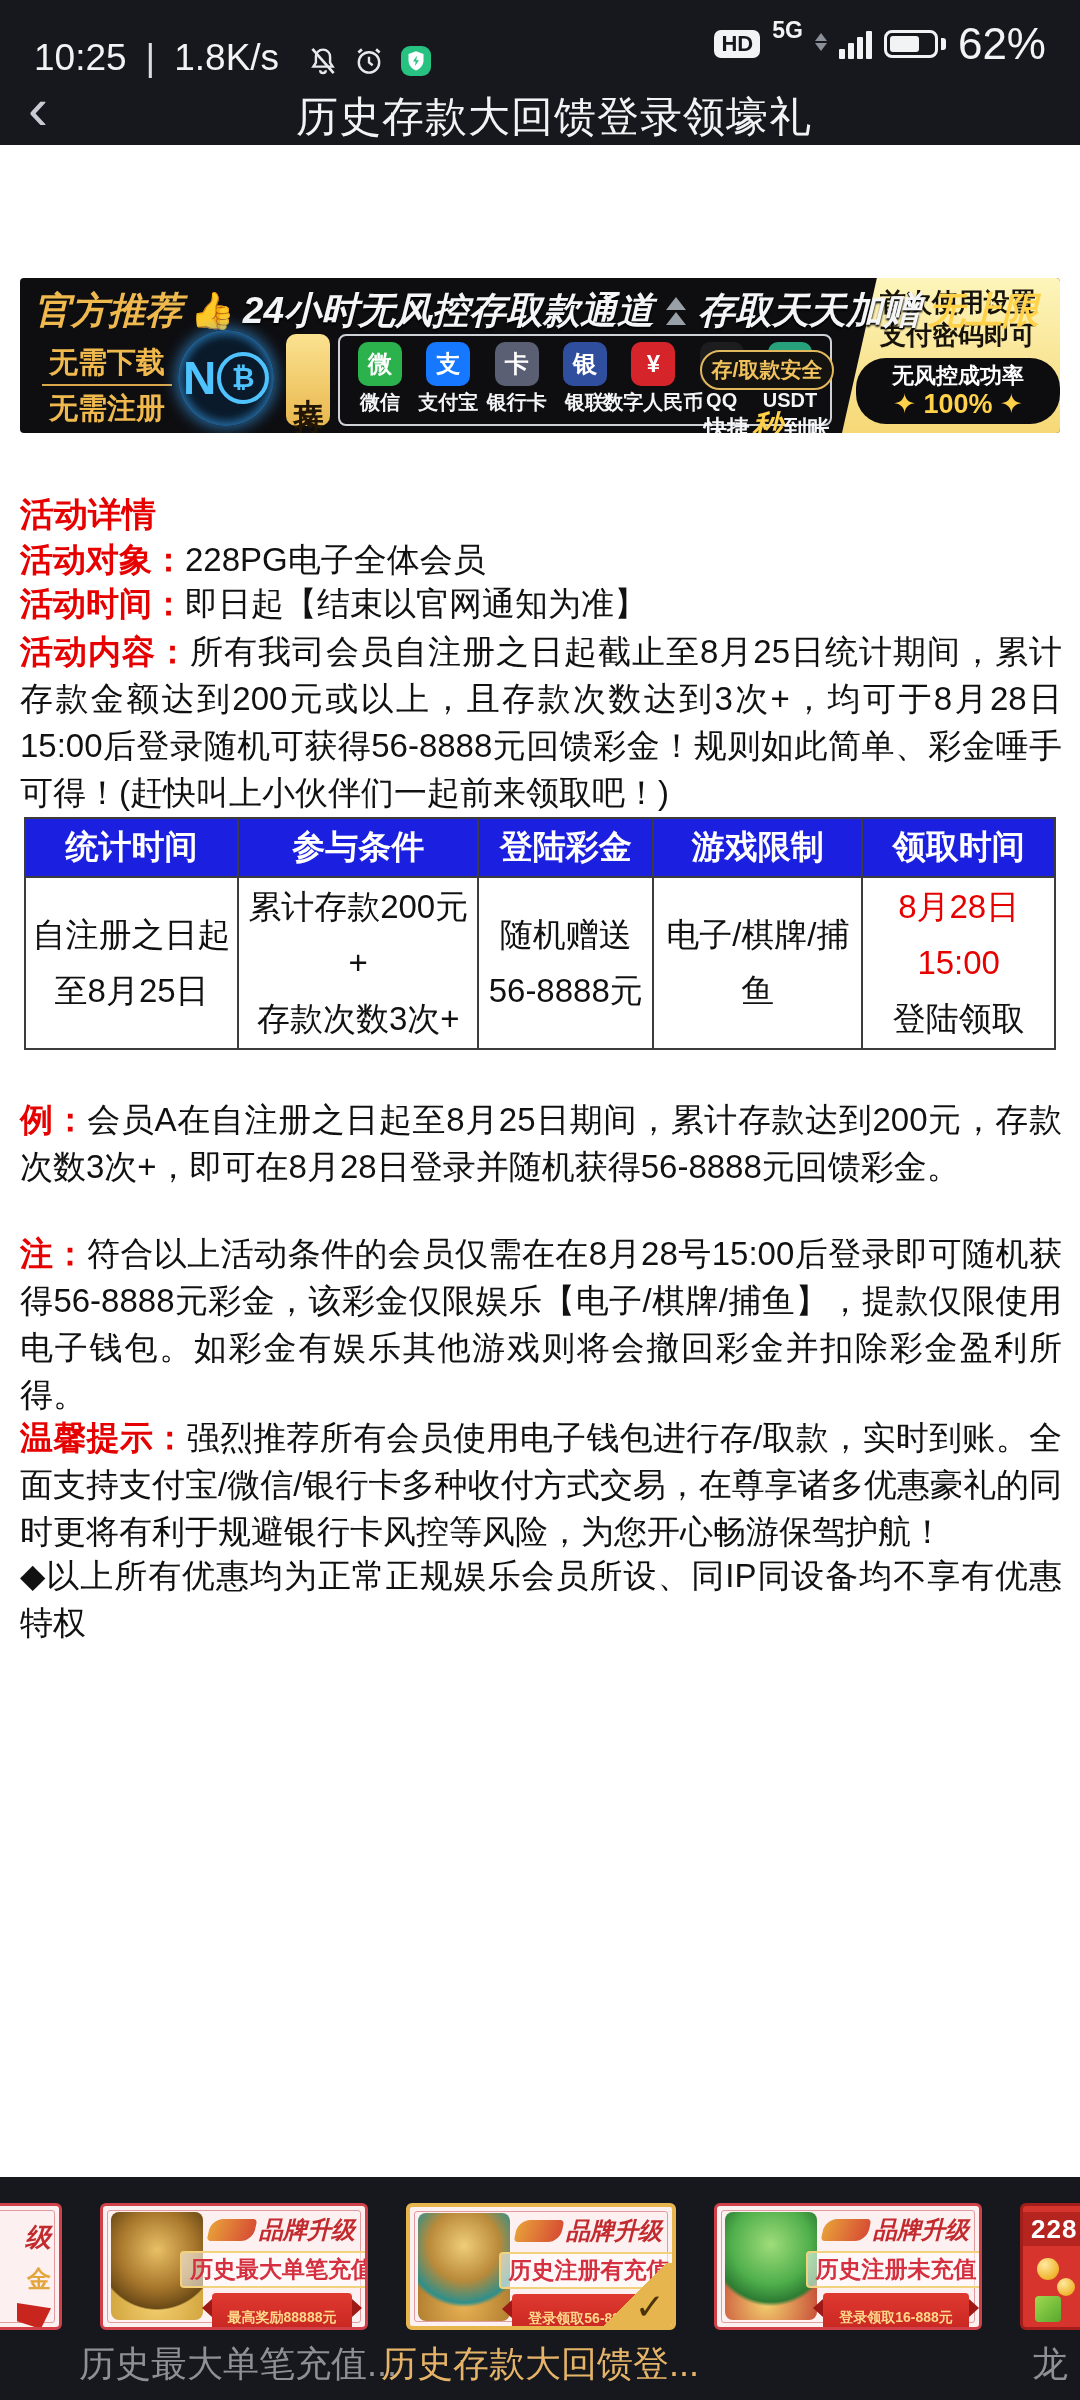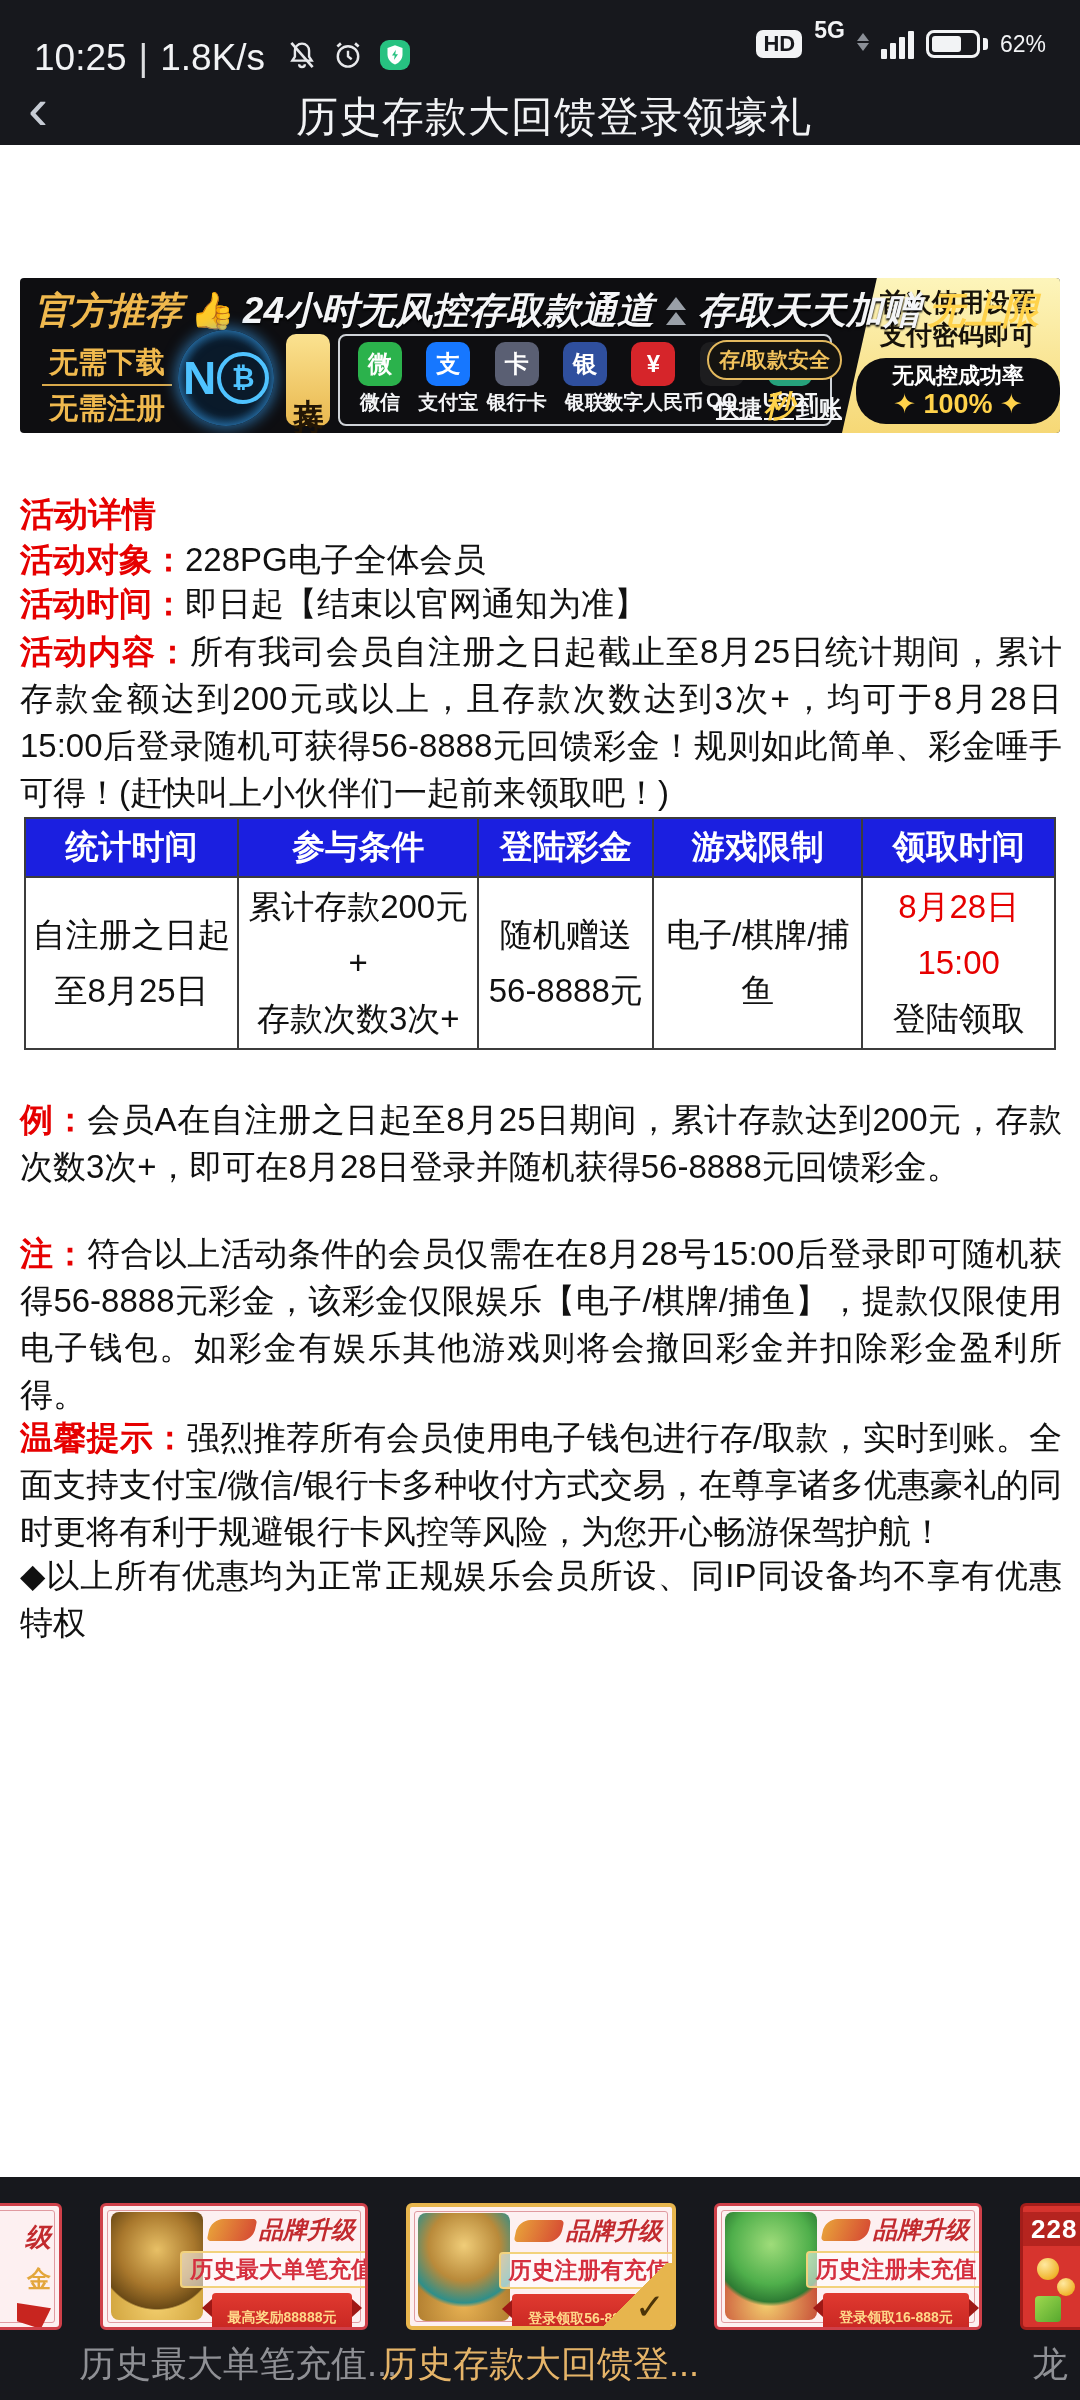--- a/index.html
+++ b/index.html
@@ -4,37 +4,37 @@
 <style>
   html,body{margin:0;padding:0;}
   body{
     width:1080px;height:2400px;position:relative;overflow:hidden;
     background:#ffffff;font-family:"Liberation Sans","DejaVu Sans",sans-serif;
     -webkit-font-smoothing:antialiased;
   }
   
   .top-header{position:absolute;left:0;top:0;width:1080px;height:145px;background:#17181d;}
   .status-bar{position:absolute;left:0;top:0;width:1080px;height:88px;display:flex;align-items:center;padding:0 34px;box-sizing:border-box;color:#f2f3f5;}
-  .sb-left{display:flex;align-items:flex-start;gap:10px;font-size:37px;font-weight:500;margin-top:27px;}
+  .sb-left{display:flex;align-items:flex-end;gap:17px;font-size:37px;font-weight:500;margin-top:27px;}
   .sb-divider{font-weight:300;opacity:.9;margin:0 2px;}
   .sb-icons{display:flex;align-items:center;gap:12px;margin-left:10px;}
   .sb-right{margin-left:auto;display:flex;align-items:center;gap:12px;}
   .hd-badge{background:#f2f3f5;color:#17181d;font-size:22px;font-weight:800;border-radius:7px;padding:3px 7px;line-height:1;}
   .net-wrap{display:flex;align-items:flex-end;gap:4px;}
   .net-5g{color:#f2f3f5;font-size:23px;font-weight:700;line-height:1;transform:translateY(-14px);}
   .updown{display:flex;flex-direction:column;gap:2px;transform:translateY(-2px);}
   .tri-up{width:0;height:0;border-left:6px solid transparent;border-right:6px solid transparent;border-bottom:8px solid #8b8f97;}
   .tri-dn{width:0;height:0;border-left:6px solid transparent;border-right:6px solid transparent;border-top:8px solid #8b8f97;}
   .bars{display:flex;align-items:flex-end;gap:3px;height:30px;}
   .bars i{display:block;width:6px;background:#f2f3f5;border-radius:1px;}
   .battery{display:flex;align-items:center;gap:3px;}
   .bat-body{width:54px;height:28px;border:3px solid #f2f3f5;border-radius:8px;position:relative;box-sizing:border-box;}
   .bat-fill{position:absolute;left:3px;top:3px;bottom:3px;width:60%;background:#f2f3f5;border-radius:3px;}
   .bat-nub{width:5px;height:12px;background:#f2f3f5;border-radius:0 3px 3px 0;}
-  .sb-pct{font-size:23px;font-weight:500;}
+  .sb-pct{font-size:44px;font-weight:500;}
   .nav-bar{position:absolute;left:0;top:88px;width:1080px;height:57px;display:flex;align-items:center;justify-content:center;}
   .back-btn{position:absolute;left:18px;top:-8px;color:#c6cbd4;font-size:60px;font-weight:300;line-height:57px;padding:0 10px;}
   .nav-title{color:#f2f3f5;font-size:42px;font-weight:500;letter-spacing:1px;margin-left:28px;}
   
   .banner{position:absolute;left:20px;top:278px;width:1040px;height:155px;background:#0e0e11;overflow:hidden;border-radius:4px;}
   .banner-yellow{position:absolute;right:0;top:0;width:218px;height:155px;background:linear-gradient(180deg,#fdf5bb,#f6d876);clip-path:polygon(16% 0,100% 0,100% 100%,0 100%);display:flex;flex-direction:column;align-items:center;justify-content:center;gap:2px;padding-left:14px;box-sizing:border-box;}
   .by-line{color:#17120a;font-size:26px;font-weight:800;line-height:31px;white-space:nowrap;}
   .by-pill{margin-top:5px;background:#0d0d10;border-radius:30px;padding:5px 12px;text-align:center;}
   .by-pill .l1{color:#fff;font-size:22px;font-weight:800;line-height:26px;white-space:nowrap;}
   .by-pill .l2{color:#ffd24a;font-size:27px;font-weight:800;line-height:30px;white-space:nowrap;}
@@ -50,21 +50,21 @@
   .b-need-sep{border-top:2px solid #d8a84a;margin:2px 10px;}
   .no-logo{position:absolute;left:158px;top:52px;width:96px;height:96px;border-radius:50%;background:radial-gradient(circle,#0a1a2a 55%,#10304a 70%,#0e0e11 72%);box-shadow:0 0 14px 3px rgba(60,170,255,.55), inset 0 0 12px 2px rgba(60,170,255,.6);display:flex;align-items:center;justify-content:center;gap:1px;}
   .no-n{color:#4fc3ff;font-size:46px;font-weight:900;}
   .no-b{width:44px;height:44px;border:4px solid #4fc3ff;border-radius:50%;color:#4fc3ff;font-size:28px;font-weight:900;display:flex;align-items:center;justify-content:center;}
   .support-tab{position:absolute;left:266px;top:56px;width:44px;height:92px;background:linear-gradient(180deg,#fbe290,#e9b84f);border-radius:10px;display:flex;align-items:center;justify-content:center;}
   .support-tab span{writing-mode:vertical-rl;color:#221606;font-size:30px;font-weight:900;letter-spacing:6px;}
   .pay-strip{position:absolute;left:318px;top:56px;width:494px;height:92px;border:2px solid #cfd3d8;border-radius:8px;display:flex;align-items:flex-start;justify-content:space-between;padding:6px 8px;box-sizing:border-box;}
   .pay-item{display:flex;flex-direction:column;align-items:center;width:64px;}
   .pay-ic{width:44px;height:44px;border-radius:10px;display:flex;align-items:center;justify-content:center;color:#fff;font-size:24px;font-weight:800;}
   .pay-lb{color:#f4f5f7;font-size:20px;font-weight:700;margin-top:3px;white-space:nowrap;}
-  .safe-wrap{position:absolute;left:672px;top:62px;width:150px;display:flex;flex-direction:column;align-items:flex-end;gap:6px;}
+  .safe-wrap{position:absolute;left:672px;top:72px;width:150px;display:flex;flex-direction:column;align-items:center;gap:16px;}
   .safe-pill{border:2px solid #e3b95e;border-radius:22px;color:#f2c35c;font-size:21px;font-weight:800;padding:4px 10px;white-space:nowrap;background:#141310;}
   .fast-line{color:#f4f5f7;font-size:23px;font-weight:800;white-space:nowrap;text-decoration:underline;}
   .fast-line .sec{color:#ffd24a;font-size:30px;font-style:italic;font-weight:900;padding:0 2px;}
   
   .sec-title{position:absolute;left:20px;top:492px;color:#e60000;font-size:34px;font-weight:800;}
   .kv-line{position:absolute;left:20px;width:1040px;font-size:33px;color:#111;line-height:44px;}
   .kv-label{color:#e60000;font-weight:800;}
   .para{position:absolute;left:20px;width:1042px;font-size:33px;color:#111;line-height:47px;text-align:justify;}
   
   .promo-table{position:absolute;left:24px;top:817px;width:1032px;border-collapse:collapse;table-layout:fixed;padding-left:32px;}

